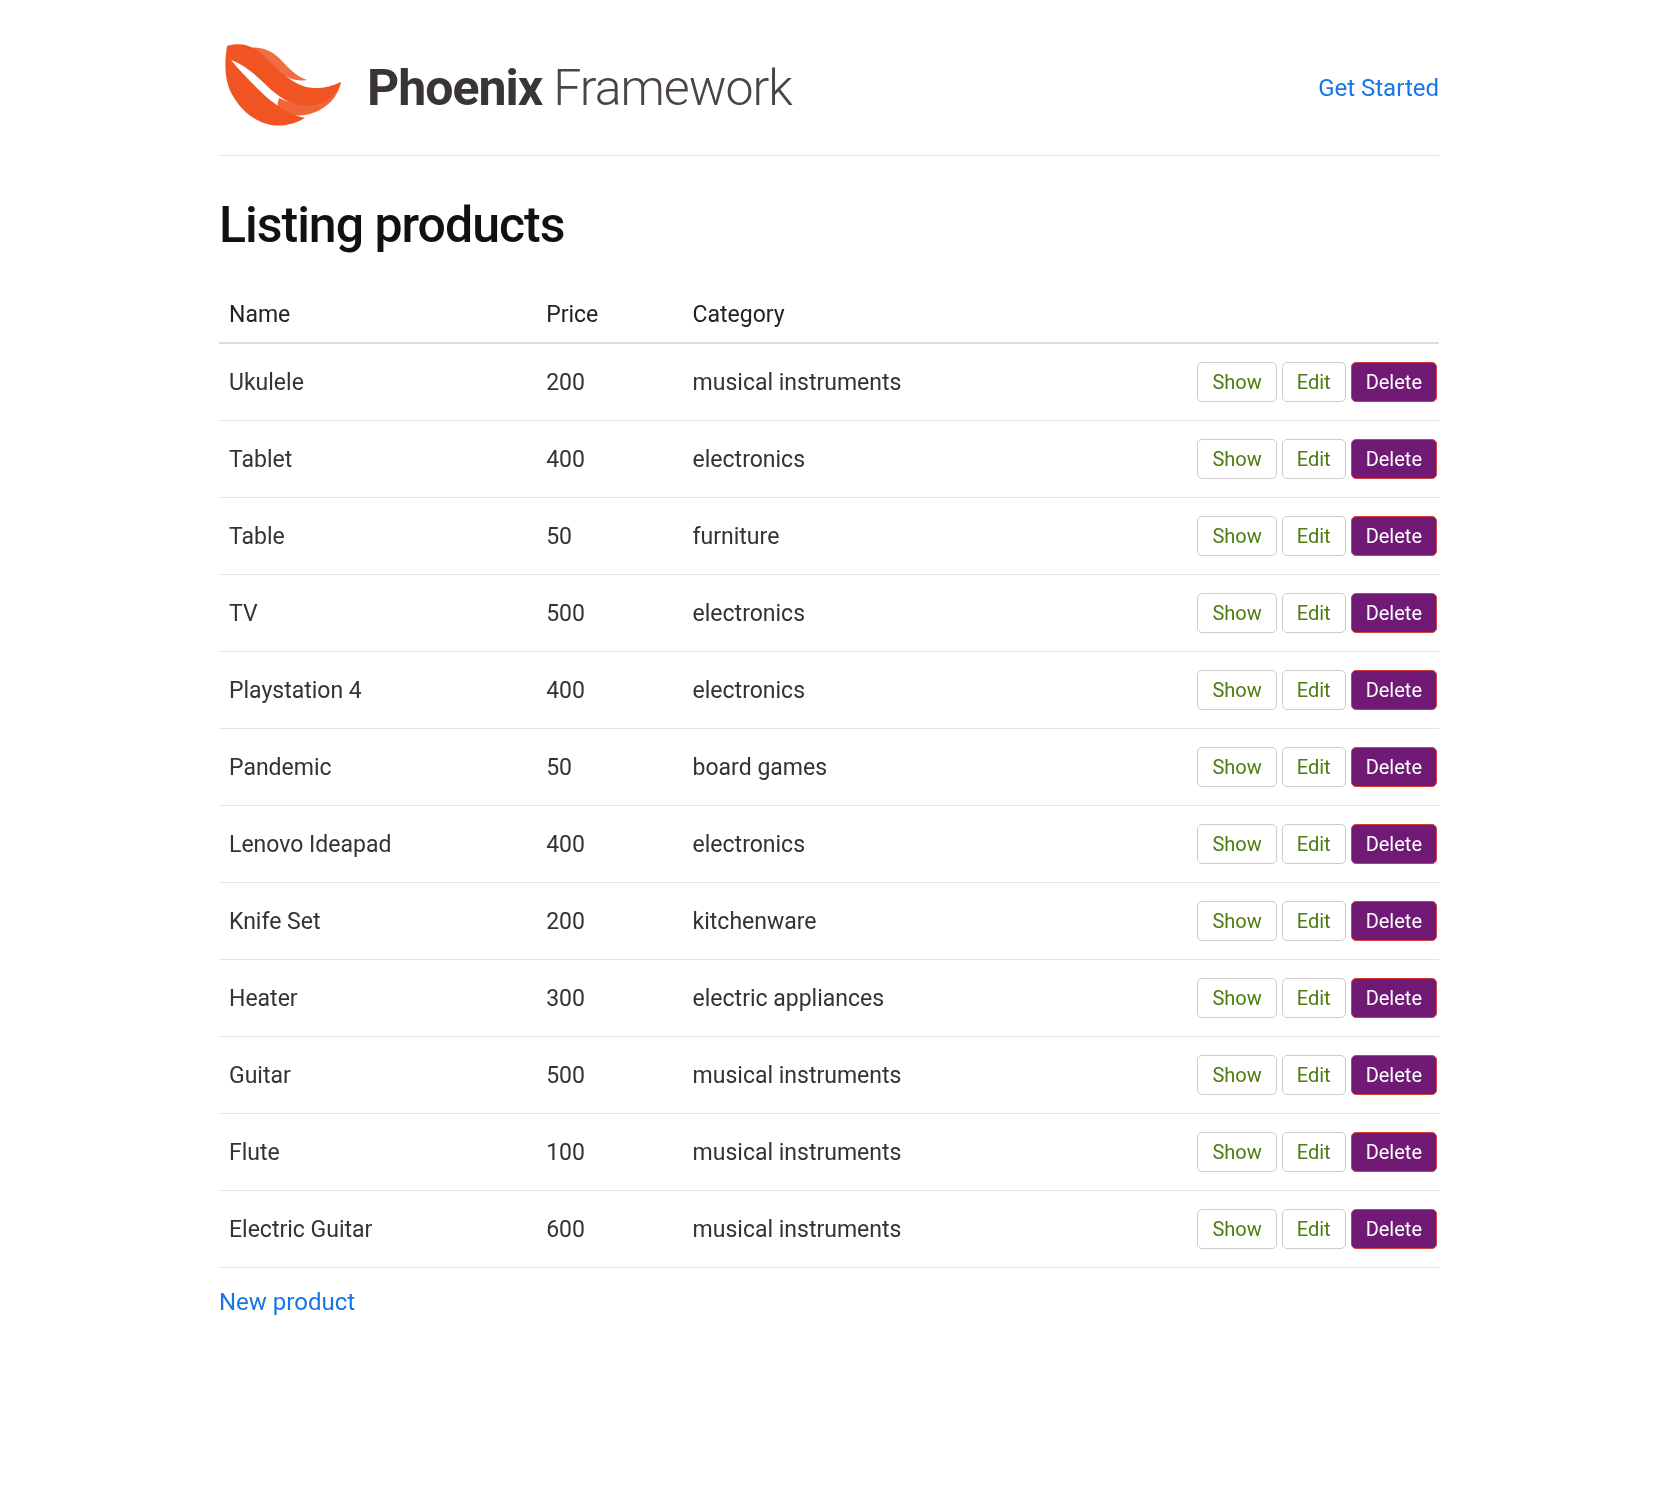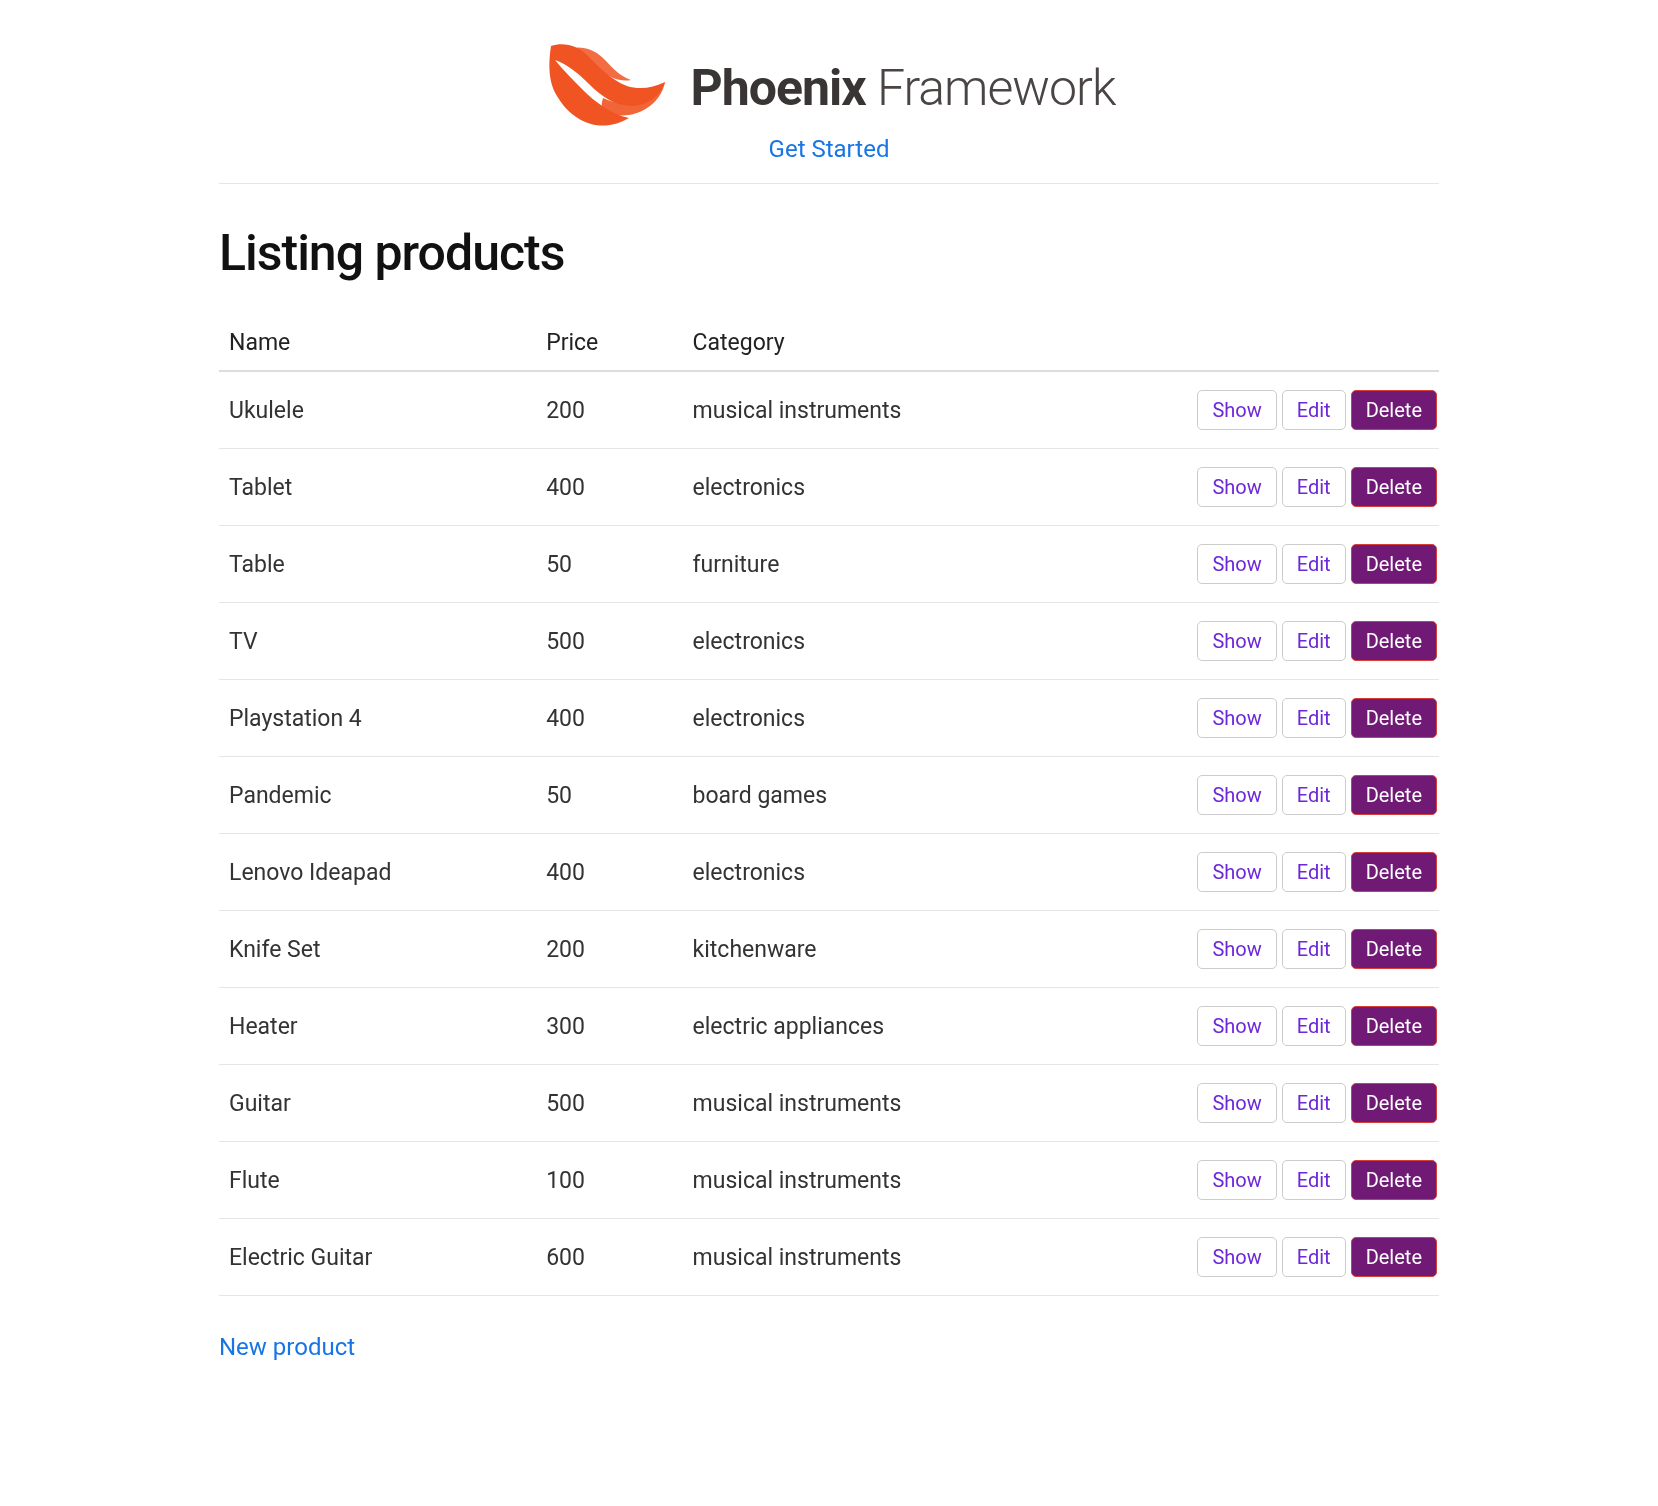--- a/index.html
+++ b/index.html
@@ -19,21 +19,20 @@
       margin: 0 auto;
       padding: 0 20px;
     }
     .header {
       display: flex;
       align-items: center;
       justify-content: space-between;
       padding: 10px 0 20px 0;
       border-bottom: 1px solid #e5e5e5;
       margin-bottom: 40px;
-      flex-direction: column;
     }
     .logo-wrap {
       display: flex;
       align-items: center;
       gap: 18px;
     }
     .logo-icon svg {
       width: 130px;
       height: 95px;
       display: block;
@@ -93,33 +92,33 @@
       padding-right: 2px;
     }
     .btn {
       display: inline-block;
       font-size: 20px;
       line-height: 1.4;
       padding: 5px 14px;
       border-radius: 5px;
       border: 1px solid #ccc;
       background: #fff;
-      color: #6d28d9;
+      color: #4d7c0f;
       cursor: pointer;
       margin-left: 5px;
       font-family: inherit;
     }
     .btn-danger {
       background: #701a75;
       border-color: #d43f3a;
       color: #fff;
     }
     .new-link {
       display: inline-block;
-      margin-top: 37px;
+      margin-top: 20px;
       color: #1875e5;
       font-size: 24px;
       text-decoration: none;
       cursor: pointer;
     }
     th.col-actions-head {
       width: 27%;
     }
   </style>
 </head>

